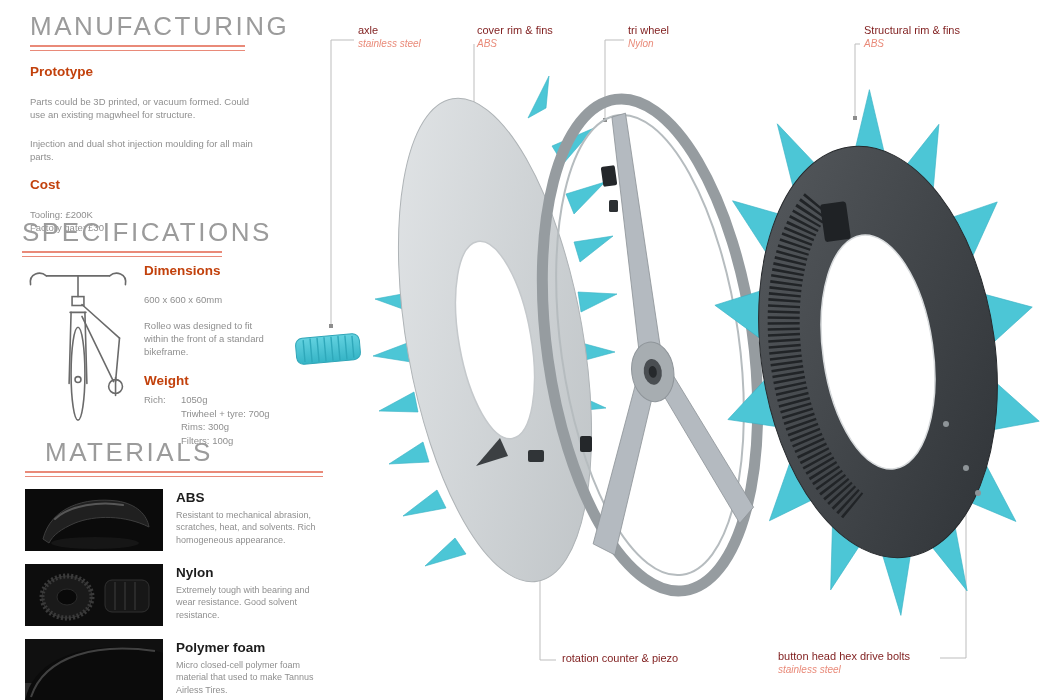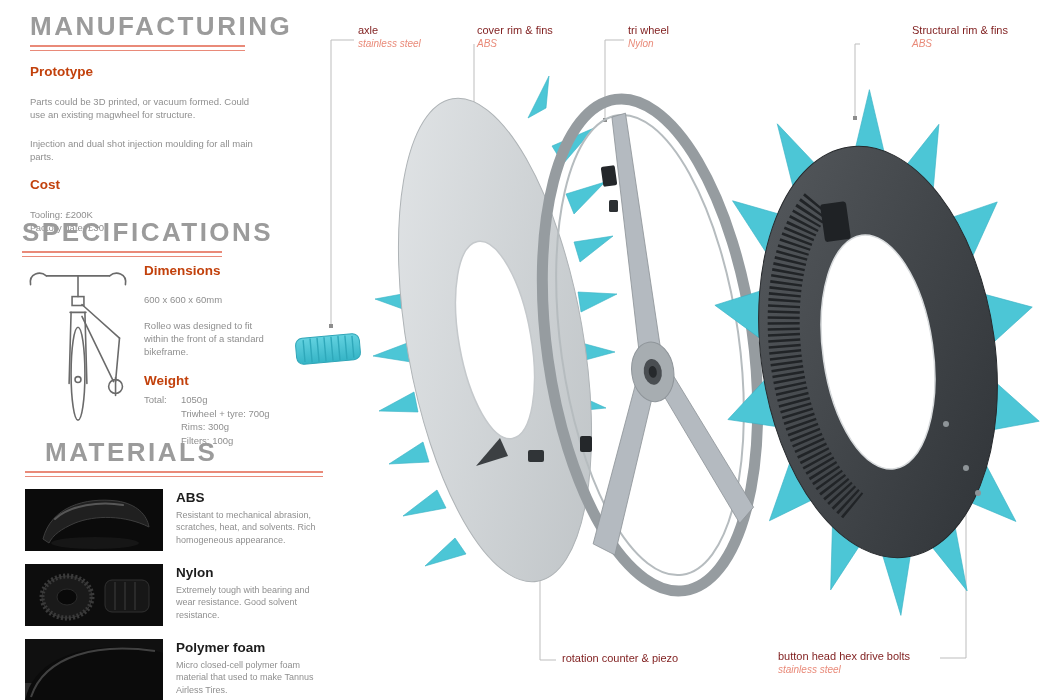--- a/index.html
+++ b/index.html
@@ -5,21 +5,21 @@
   *{margin:0;padding:0;box-sizing:border-box}
   html,body{width:1050px;height:700px}
   body{
     position:relative;background:#ffffff;overflow:hidden;
     font-family:"Liberation Sans","DejaVu Sans",sans-serif;color:#333;
   }
   .sec{position:absolute}
   .sec-manufacturing{left:30px;top:12px;width:262px}
   .sec-specs{left:22px;top:218px;width:300px}
   .sec-materials{left:25px;top:438px;width:305px}
-  .h1{font-size:26px;color:#9b9b9b;letter-spacing:2.5px;font-weight:700;line-height:1.1}
+  .h1{font-size:26px;color:#9b9b9b;letter-spacing:2.5px;font-weight:400;line-height:1.1}
   .rule{margin-top:4px;border-top:2px solid #e98a79;border-bottom:1px solid #e98a79;height:6px}
   .rule-manufacturing{width:215px}
   .rule-specs{width:200px}
   .rule-materials{width:298px}
   .h3{font-size:13.5px;color:#c2410c;font-weight:700;margin-top:13px}
   .smallbody{font-size:9.5px;color:#8f8f8f;line-height:1.4;margin-top:16px;white-space:pre-line}
   .spec-row{display:flex;margin-top:6px}
   .spec-text{margin-left:10px;width:132px}
   .spec-text .h3{margin-top:0}
   .spec-text .h3 + .smallbody{margin-top:15px}
@@ -191,21 +191,21 @@
       <line x1="58" y1="54" x2="90" y2="120"></line>
       <circle cx="92" cy="125" r="7"></circle>
       <line x1="92" y1="116" x2="92" y2="134"></line>
     </svg>
     <div class="spec-text">
       <div class="h3">Dimensions</div>
       <div class="smallbody">600 x 600 x 60mm</div>
       <div class="smallbody" style="margin-top:13px">Rolleo was designed to fit within the front of a standard bikeframe.</div>
       <div class="h3" style="margin-top:14px">Weight</div>
       <div class="weight-flex">
-        <span class="weight-label">Total:</span>
+        <span class="weight-label">Rich:</span>
         <span class="weight-lines">
           <span>1050g</span>
           <span>Triwheel + tyre: 700g</span>
           <span>Rims: 300g</span>
           <span>Filters: 100g</span>
         </span>
       </div>
     </div>
   </div>
 </section>
@@ -272,21 +272,21 @@
   <div class="matl">stainless steel</div>
 </div>
 <div class="callout" style="left:477px;top:24px">
   <div class="lbl">cover rim &amp; fins</div>
   <div class="matl">ABS</div>
 </div>
 <div class="callout" style="left:628px;top:24px">
   <div class="lbl">tri wheel</div>
   <div class="matl">Nylon</div>
 </div>
-<div class="callout" style="left:912px;top:24px">
+<div class="callout" style="left:864px;top:24px">
   <div class="lbl">Structural rim &amp; fins</div>
   <div class="matl">ABS</div>
 </div>
 <div class="callout" style="left:562px;top:652px">
   <div class="lbl">rotation counter &amp; piezo</div>
 </div>
 <div class="callout" style="left:778px;top:650px">
   <div class="lbl">button head hex drive bolts</div>
   <div class="matl">stainless steel</div>
 </div>

